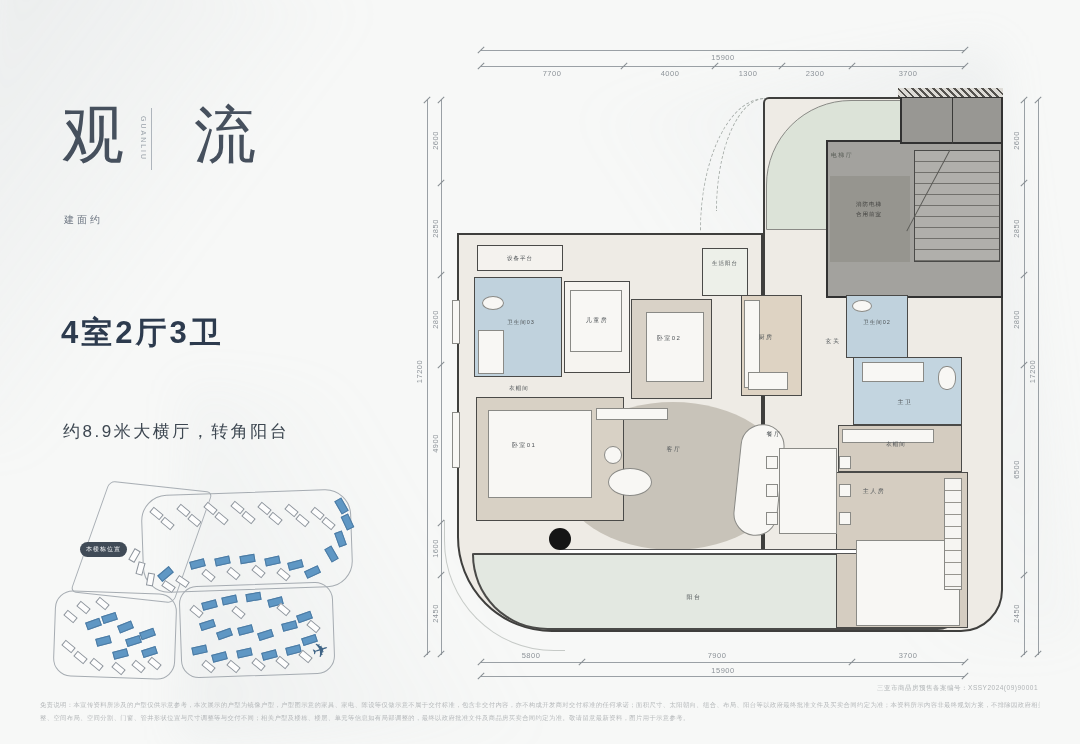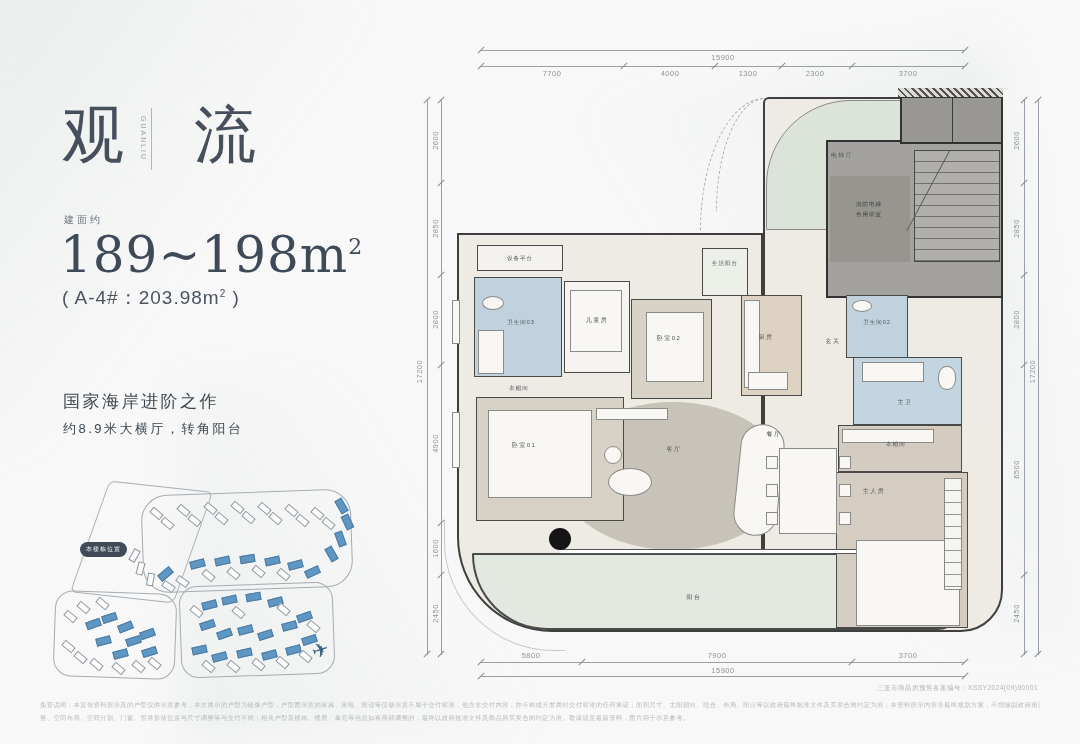--- a/index.html
+++ b/index.html
@@ -13,21 +13,21 @@
   .brand-mid{width:44px;height:70px;display:flex;justify-content:center;align-items:center;gap:4px;}
   .brand-vline{width:1px;height:62px;background:#aeb5bc;}
   .brand-vtext{writing-mode:vertical-rl;font-size:7px;letter-spacing:2px;color:#9aa2aa;}
   .area-prefix{position:absolute;left:64px;top:213px;font-size:10px;letter-spacing:3px;color:#6d7682;z-index:40;}
   .area-range{position:absolute;left:60px;top:226px;font-family:"DejaVu Serif",serif;font-size:50px;font-weight:400;color:#3e4a58;letter-spacing:1px;z-index:40;}
   .area-range sup{font-size:22px;}
   .area-detail{position:absolute;left:62px;top:285px;font-size:19px;font-weight:300;color:#4a5460;letter-spacing:1px;z-index:40;}
   .area-detail sup{font-size:10px;}
   .layout-spec{position:absolute;left:61px;top:312px;font-size:31px;font-weight:700;color:#2d3b4e;letter-spacing:3px;z-index:40;}
   .mkt1{position:absolute;left:63px;top:390px;font-size:17px;color:#3d4751;letter-spacing:2.5px;z-index:40;}
-  .mkt2{position:absolute;left:63px;top:420px;font-size:13px;color:#3d4751;letter-spacing:2.5px;z-index:40;}
+  .mkt2{position:absolute;left:63px;top:420px;font-size:17px;color:#3d4751;letter-spacing:2.5px;z-index:40;}
   
   #siteplan{position:absolute;left:50px;top:480px;width:305px;height:218px;z-index:15;}
   .bldg{position:absolute;width:13px;height:7px;background:#fdfdfd;border:1px solid #8d949c;box-sizing:border-box;}
   .bldg.blue{width:15px;height:8px;background:#5f97c4;border-color:#4d7ba3;}
   .cluster{position:absolute;border:1px solid #a6acb2;border-radius:18px;}
   .parcel{position:absolute;border:1px solid #a9afb5;border-radius:6px;transform:skewX(-14deg) rotate(6deg);}
   .pill{position:absolute;background:#404b57;color:#f2f4f6;font-size:6px;letter-spacing:1px;padding:3px 6px;border-radius:8px;white-space:nowrap;}
   .plane{position:absolute;font-size:20px;color:#3f6486;transform:rotate(-18deg);}
   
   .line{position:absolute;background:#9aa0a5;z-index:20;}
@@ -62,24 +62,22 @@
   <div class="brand">
     <span class="ch">观</span>
     <span class="brand-mid">
       <span class="brand-vtext">GUANLIU</span>
       <span class="brand-vline"></span>
     </span>
     <span class="ch" style="margin-left:26px;">流</span>
   </div>
 
   <div class="area-prefix">建面约</div>
-  <div class="area-range"><span>189~198m</span><sup>2</sup></div>
-  <div class="area-detail"><span>( A-4#：203.98m</span><sup>2</sup><span> )</span></div>
-
-  <div class="mkt1">国家海岸进阶之作</div>
+  <div class="layout-spec">4室2厅3卫</div>
+
   <div class="mkt2">约8.9米大横厅，转角阳台</div>
 
   <div id="siteplan">
     <div class="parcel" style="left:38px;top:6px;width:105px;height:110px;"></div>
     <div class="cluster" style="left:92px;top:12px;width:208px;height:96px;transform:rotate(-2deg);border-radius:26px;"></div>
     <div class="cluster" style="left:4px;top:112px;width:120px;height:84px;transform:rotate(2deg);"></div>
     <div class="cluster" style="left:130px;top:104px;width:152px;height:90px;transform:rotate(-2deg);"></div>
     <div id="bldgs" class="abs" style="left:0;top:0;width:305px;height:218px;">
         <div class="bldg" style="left: 100px; top: 30px; transform: rotate(40deg);"></div>
         <div class="bldg" style="left: 111px; top: 40px; transform: rotate(40deg);"></div>

